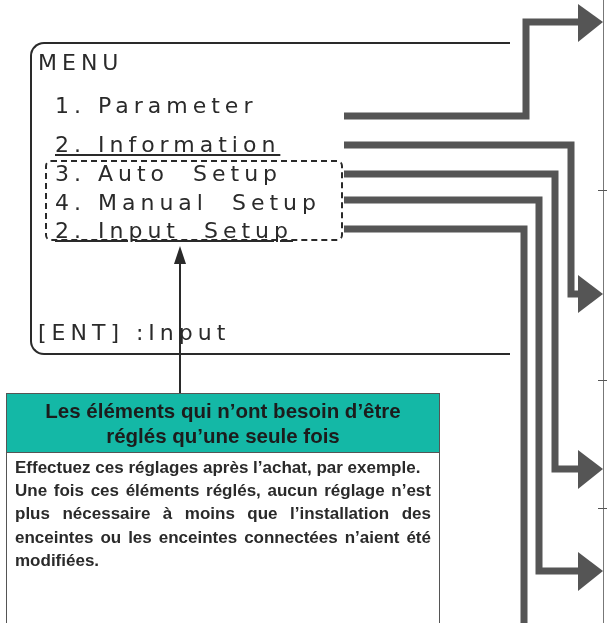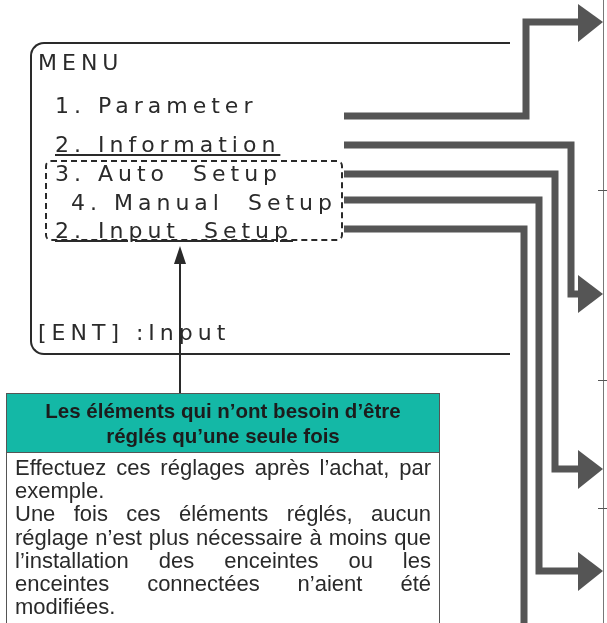--- a/index.html
+++ b/index.html
@@ -22,42 +22,43 @@
   .info-box {
     position:absolute; left:6px; top:393px; width:434px; height:240px;
     border:1px solid #555; box-sizing:border-box; background:#fff;
   }
   .info-head {
     background:#14b8a6; border-bottom:1px solid #555;
     text-align:center; font-weight:bold; font-size:20.5px; line-height:25px;
     padding:4px 6px 4px 6px; color:#1c1c1c;
   }
   .info-body {
-    padding:3px 8px 0 8px; font-size:22px; line-height:23.2px; color:#2a2a2a;
+    padding:3px 8px 0 8px; font-size:17px; line-height:23.2px; color:#2a2a2a;
     text-align:justify;
+    font-weight:bold;
   }
   .info-body p { margin:0; }
   .right-rule { position:absolute; left:603px; top:0; width:1px; height:623px; background:#777; }
   .tick { position:absolute; left:598px; width:9px; height:1px; background:#555; }
 </style>
 </head>
 <body>
 
 <div class="right-rule"></div>
 <div class="tick" style="top:190px"></div>
 <div class="tick" style="top:380px"></div>
 <div class="tick" style="top:508px"></div>
 
 <div class="menu-box"></div>
 
 <div class="menu-text" style="left:38px; top:52px;">MENU</div>
 <div class="menu-text" style="left:55px; top:95px;">1. Parameter</div>
 <div class="menu-text" style="left:55px; top:134px; text-decoration:underline;">2. Information</div>
 <div class="menu-text" style="left:55px; top:163px;">3. Auto  Setup</div>
-<div class="menu-text" style="left:71px; top:192px;">4. Manual  Setup</div>
+<div class="menu-text" style="left:55px; top:192px;">4. Manual  Setup</div>
 <div class="menu-text" style="left:55px; top:220px; text-decoration:underline;">2. Input  Setup</div>
 <div class="menu-text" style="left:38px; top:322px;">[ENT] :Input</div>
 
 <div class="dashed-box"></div>
 
 <svg class="overlay" width="607" height="623" viewBox="0 0 607 623">
 
   <g>
     <line x1="180" y1="393" x2="180" y2="262" stroke="#2a2a2a" stroke-width="2"></line>
     <polygon points="180,246 174,264 186,264" fill="#2a2a2a"></polygon>

